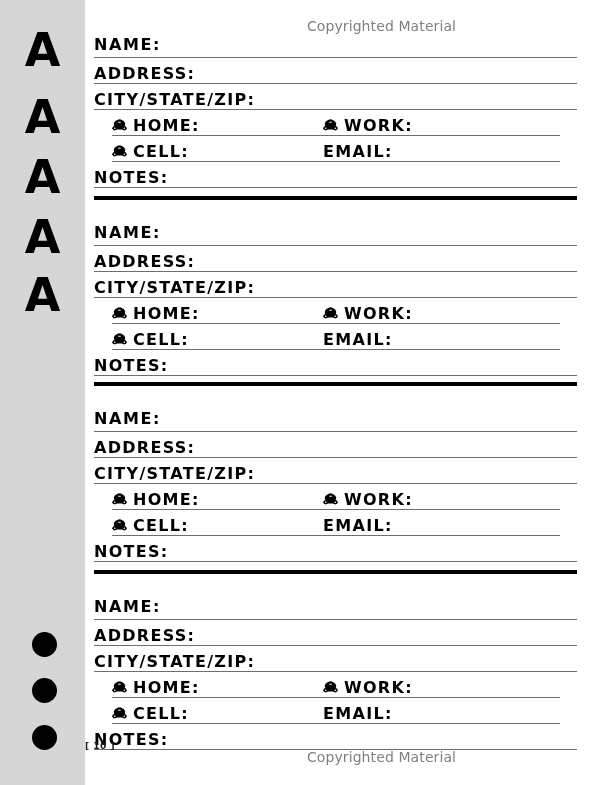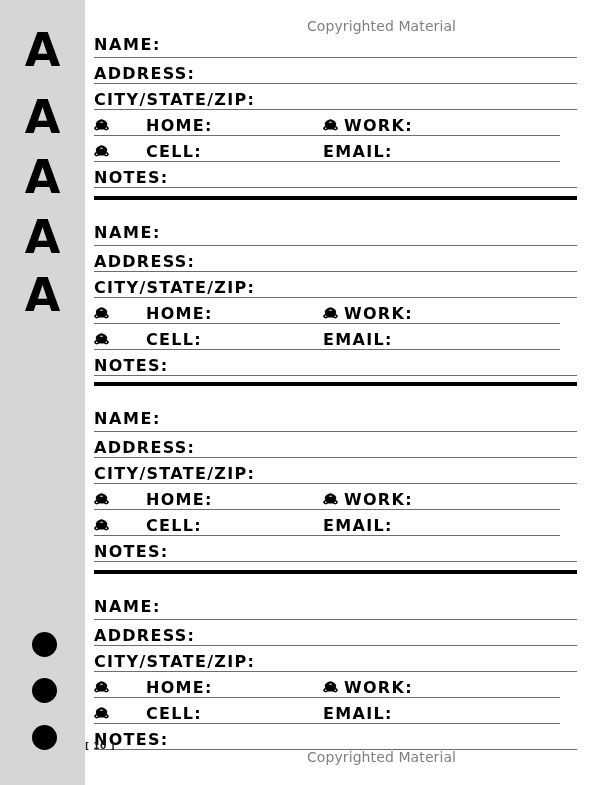--- a/index.html
+++ b/index.html
@@ -109,21 +109,21 @@
   .field {
     position: absolute;
     bottom: 0;
     display: flex;
     align-items: flex-end;
     border-bottom: 1px solid #6e6e6e;
     height: 21px;
     box-sizing: border-box;
   }
   .field.full  { left: 0;   width: 483px; }
-  .field.left  { left: 0;   width: 236px; gap: 31px; }
+  .field.left  { left: 18px;   width: 236px; }
   .field.right { left: 229px; width: 237px; }
 
   .field-label {
     font-family: "DejaVu Sans", sans-serif;
     font-weight: bold;
     font-size: 16px;
     line-height: 13px;
     color: #000000;
     letter-spacing: 1.3px;
     white-space: nowrap;

